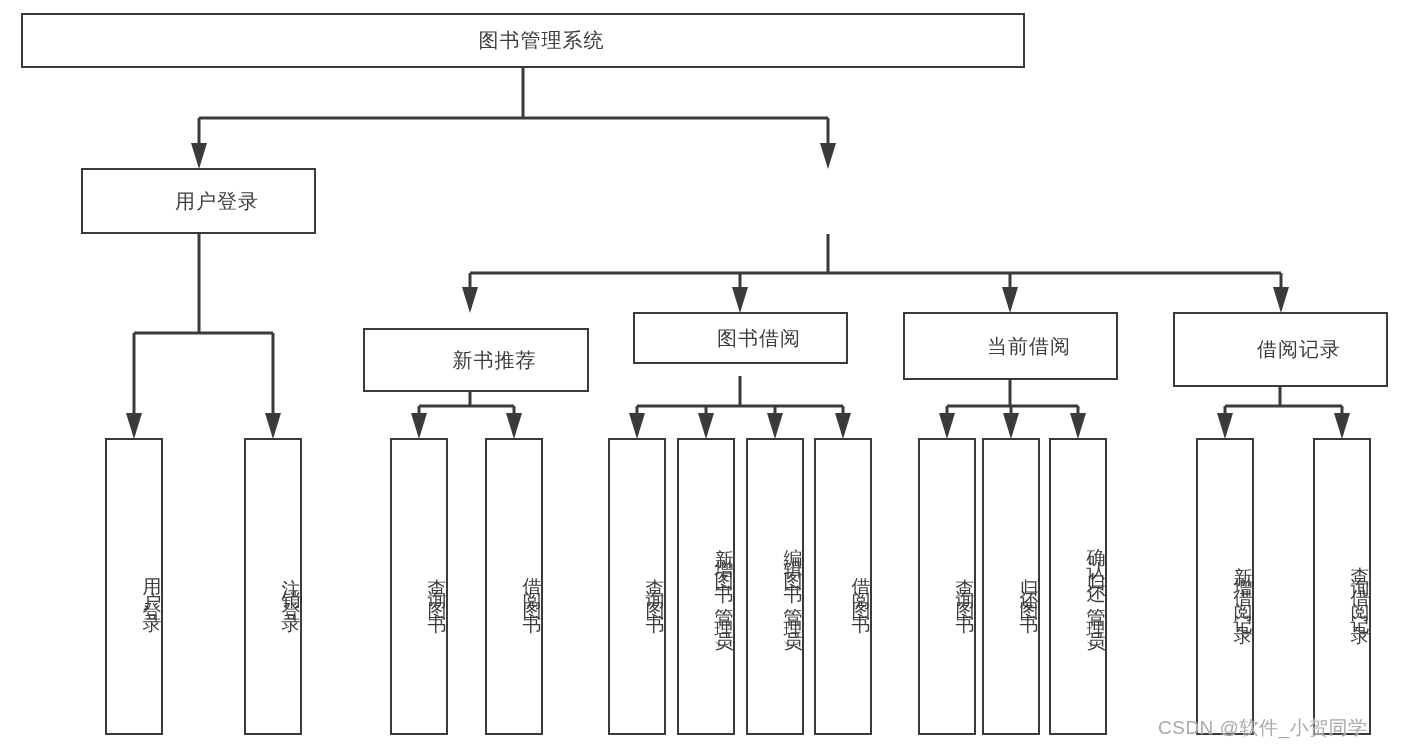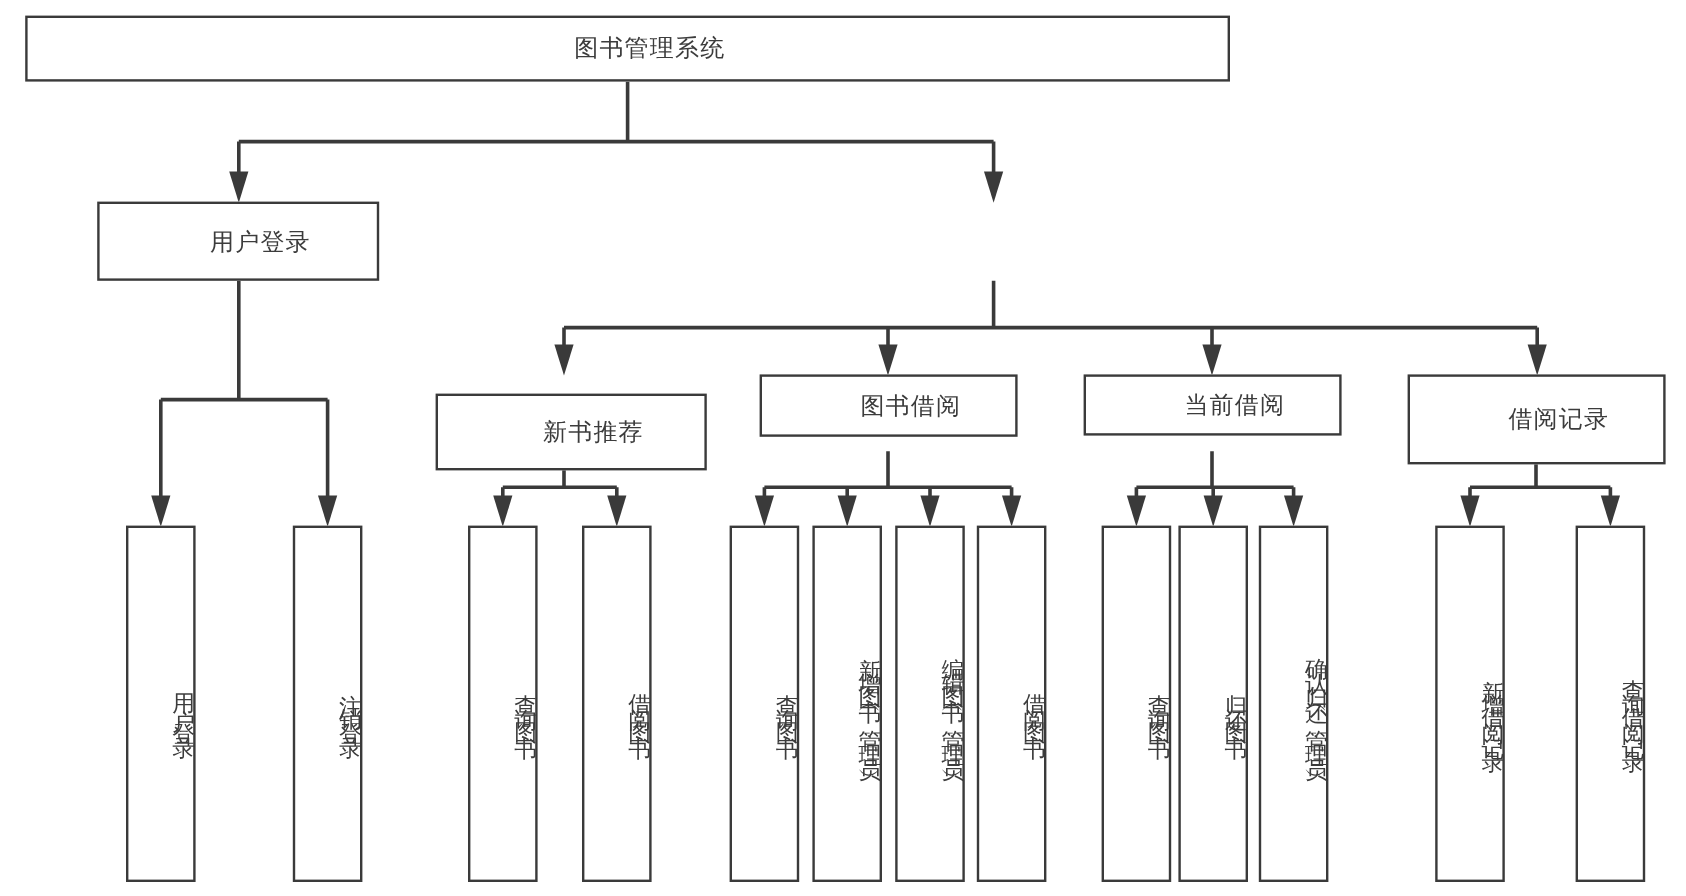--- a/index.html
+++ b/index.html
@@ -42,21 +42,21 @@
     letter-spacing:12px;
     white-space:pre;
     line-height:1;
   }
   
   .p-root {left:21px;  top:13px;  width:1004px;height:55px;}
   .p-user {left:81px;  top:168px; width:235px; height:66px;}
   .p-mgmt {left:712px; top:168px; width:233px; height:66px;}
   .p-g1   {left:363px; top:312px; width:226px; height:64px;margin-top:16px;}
   .p-g2   {left:633px; top:312px; width:215px; height:52px;}
-  .p-g3   {left:903px; top:312px; width:215px; height:51px;}
+  .p-g3   {left:903px; top:312px; width:215px; height:68px;}
   .p-g4   {left:1173px;top:312px; width:215px; height:75px;}
   .leaf   {top:438px; width:58px; height:297px;}
   .p-v1 {left:105px;} .p-v2 {left:244px;}
   .p-v3 {left:390px;} .p-v4 {left:485px;}
   .p-v5 {left:608px;} .p-v6 {left:677px;} .p-v7 {left:746px;} .p-v8 {left:814px;}
   .p-v9 {left:918px;} .p-v10{left:982px;} .p-v11{left:1049px;}
   .p-v12{left:1196px;} .p-v13{left:1313px;}
   .watermark{
     position:absolute;
     left:1158px;top:715px;
@@ -167,13 +167,14 @@
     <span class="lbl">确认归还（管理员）</span>
   </div>
 
   <div class="node v leaf p-v12">
     <span class="lbl">新增借阅记录</span>
   </div>
   <div class="node v leaf p-v13">
     <span class="lbl">查询借阅记录</span>
   </div>
 
+  <div class="watermark">CSDN @软件_小贺同学</div>
 </div>
 
 </body></html>

